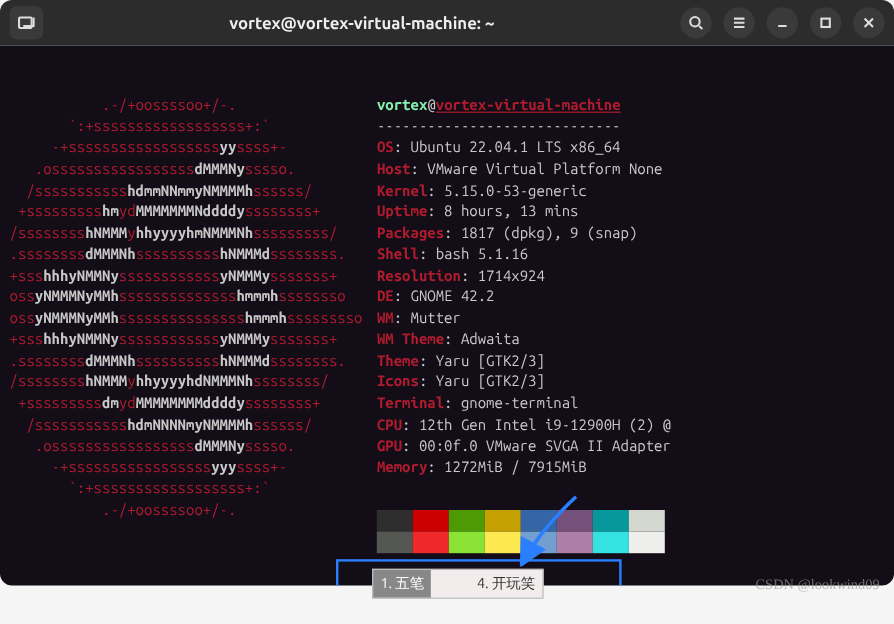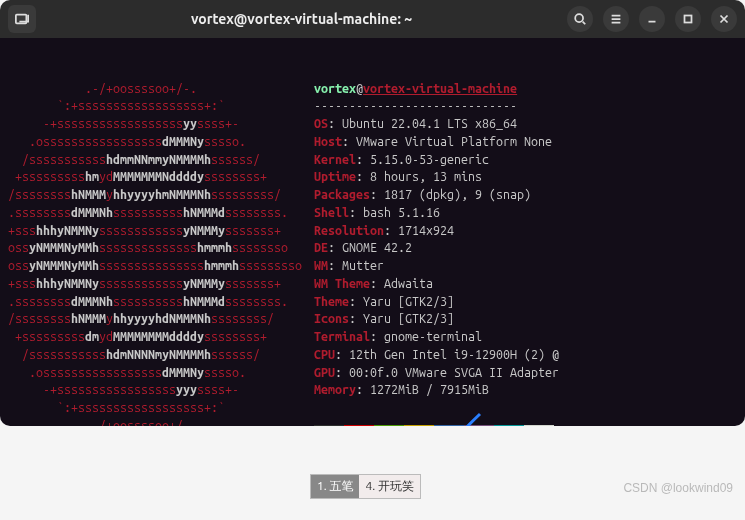--- a/index.html
+++ b/index.html
@@ -25,21 +25,21 @@
     background: #3a3a3a;
     display: flex; align-items: center; justify-content: center;
     color: #ddd;
   }
   .tb-btn.round { border-radius: 50%; width: 26px; height: 26px; }
   .tb-btn svg { width: 14px; height: 14px; stroke: #ddd; stroke-width: 2; fill: none; }
   .tb-title { flex: 1; text-align: center; color: #eee; font-size: 14px; font-weight: 600; }
   .tb-right { display: flex; gap: 10px; align-items: center; }
   .terminal {
     background: #130d18;
-    height: 388px;
+    height: 450px;
     padding: 6px 8px 4px 8px;
     font-family: "Ubuntu Mono","Consolas",monospace;
     font-size: 12.5px;
     line-height: 1.42;
     color: #ccc;
     white-space: pre;
     overflow: hidden;
     border-radius: 0 0 10px 10px;
     position: relative;
   }
@@ -61,35 +61,36 @@
     pointer-events: none;
   }
   .ime {
     position: absolute;
     left: 310px; top: 474px;
     background: #f2ecec;
     border: 1px solid #bbb;
     font-size: 12px;
     color: #333;
     display: flex;
+    gap: 32px;
   }
   .ime .cand { padding: 3px 6px; white-space: nowrap; }
   .ime .cand.sel { background: #888; color: #fff; }
   .arrow {
     position: absolute;
     left: 430px; top: 374px;
     width: 60px; height: 60px;
     pointer-events: none;
   }
   .watermark {
     position: absolute;
     right: 12px; bottom: 25px;
     color: #9a9a9a;
     font-size: 12px;
-    font-family: Liberation Sans, sans-serif;
+    font-family: Liberation Serif, serif;
     opacity: .65;
   }
 </style>
 </head>
 <body>
 
 <div class="titlebar">
   <div class="tb-btn">
     <svg viewBox="0 0 16 16">
         <rect x="1" y="3" width="12" height="10" rx="1"></rect>

